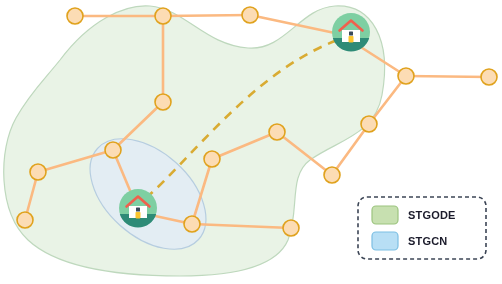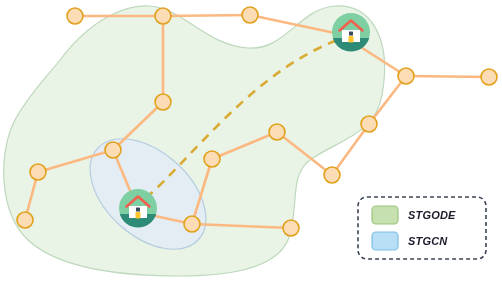--- a/index.html
+++ b/index.html
@@ -3,21 +3,21 @@
 <meta charset="utf-8">
 <style>
   html,body{margin:0;padding:0;}
   body{
     width:502px;height:284px;
     background:#ffffff;
     font-family:"Liberation Sans", sans-serif;
     overflow:hidden;
     position:relative;
   }
-  #stage{position:absolute;left:0;top:0;width:502px;height:284px;font-style:italic;}
+  #stage{position:absolute;left:0;top:0;width:502px;height:284px;}
   svg.layer{position:absolute;left:0;top:0;width:502px;height:284px;}
   .legend-label{
     font-family:"Liberation Sans", sans-serif;
     font-size:11px;
     font-weight:bold;
     fill:#1b1b2b;
     letter-spacing:0.2px;
   }
 </style>
 </head>

